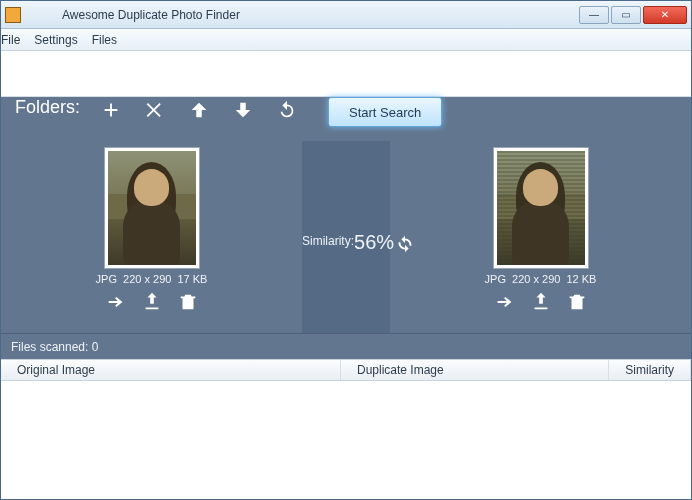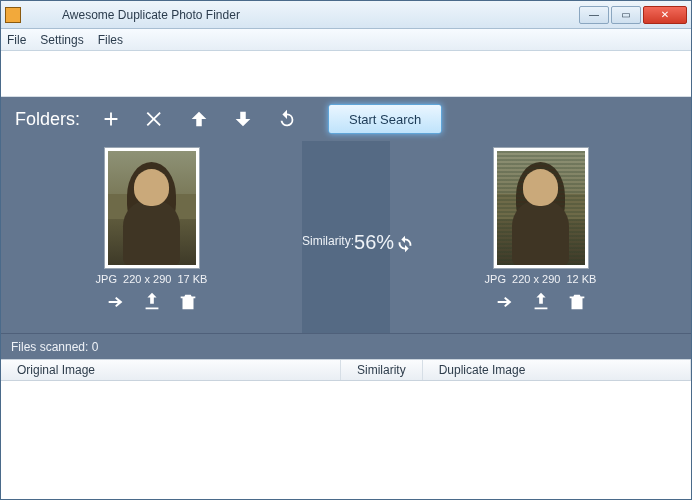--- a/index.html
+++ b/index.html
@@ -9,26 +9,26 @@
 .window { width: 692px; height: 500px; border: 1px solid #4a6a8a; background: #fff; display: flex; flex-direction: column; }
 
 .titlebar { height: 28px; background: linear-gradient(#eef5fb,#d7e6f3); display: flex; align-items: center; padding: 0 4px; border-bottom: 1px solid #a8bed2; gap: 35px; }
 .titlebar .app-icon { width: 16px; height: 16px; background: #f2a93b; border: 1px solid #8a5a10; margin-right: 6px; }
 .titlebar .title { font-size: 12px; color: #2b3c4d; flex: 1; }
 .winbtns { display: flex; gap: 2px; }
 .winbtn { width: 30px; height: 18px; border: 1px solid #8aa6c0; border-radius: 2px; display: flex; align-items: center; justify-content: center; font-size: 10px; }
 .winbtn.min, .winbtn.max { background: linear-gradient(#e9f2fa,#cfe0ef); color:#2b3c4d; }
 .winbtn.close { background: linear-gradient(#f26a5a,#d23b28); color:#fff; border-color:#a82818; width:44px; }
 
-.menubar { height: 22px; background: linear-gradient(#f7fbff,#e6eef6); border-bottom: 1px solid #c6d4e0; display: flex; align-items: center; padding: 0 6px; gap: 14px; font-size: 12px; color:#2b3c4d; }
+.menubar { height: 22px; background: linear-gradient(#f7fbff,#e6eef6); border-bottom: 1px solid #c6d4e0; display: flex; align-items: center; padding: 0 0; gap: 14px; font-size: 12px; color:#2b3c4d; }
 .menubar span { cursor: default; }
 
 .blank-strip { height: 46px; background: #fff; border-bottom: 1px solid #d6dee6; }
 
-.toolbar { height: 44px; background: #63768f; display: flex; align-items: center; padding: 0 14px; gap: 18px; color: #fff; }
+.toolbar { height: 44px; background: #63768f; display: flex; align-items: flex-start; padding: 0 14px; gap: 18px; color: #fff; }
 .toolbar .lbl { font-size: 18px; }
 .toolbar .ticon { width: 26px; height: 26px; display: flex; align-items: center; justify-content: center; color:#fff; }
 .toolbar .ticon svg { width: 22px; height: 22px; fill:#fff; }
 .start-btn { margin-left: 10px; height: 30px; padding: 0 20px; background: linear-gradient(#eaf6ff,#bfe3fb); border: 1px solid #5fa5d8; border-radius: 3px; color:#1b3a56; font-size: 13px; box-shadow: 0 0 6px rgba(120,190,250,.9); }
 
 .compare { flex: 0 0 192px; display: flex; background: #63768f; }
 .panel { flex: 1; display: flex; flex-direction: column; align-items: center; padding: 6px 0 4px; }
 .thumb-wrap { background:#fff; padding:3px; border:1px solid #9aa6b3; }
 .thumb { width: 88px; height: 114px; background:#6e6a48; position:relative; overflow:hidden; }
 .thumb .sky { position:absolute; top:0; left:0; right:0; height:38%; background: linear-gradient(#8e9276,#7b7a5a); }
@@ -174,19 +174,19 @@
 
   <div class="status">
     <div>
       <span>Files scanned:</span>
       <span>0</span>
     </div>
   </div>
 
   <div class="grid-head">
     <div class="col col-orig">Original Image</div>
+    <div class="col col-dup">Duplicate Image</div>
     <div class="col col-sim">Similarity</div>
-    <div class="col col-dup">Duplicate Image</div>
   </div>
 
   <div class="grid-body"></div>
 
 </div>
 
 </body></html>

